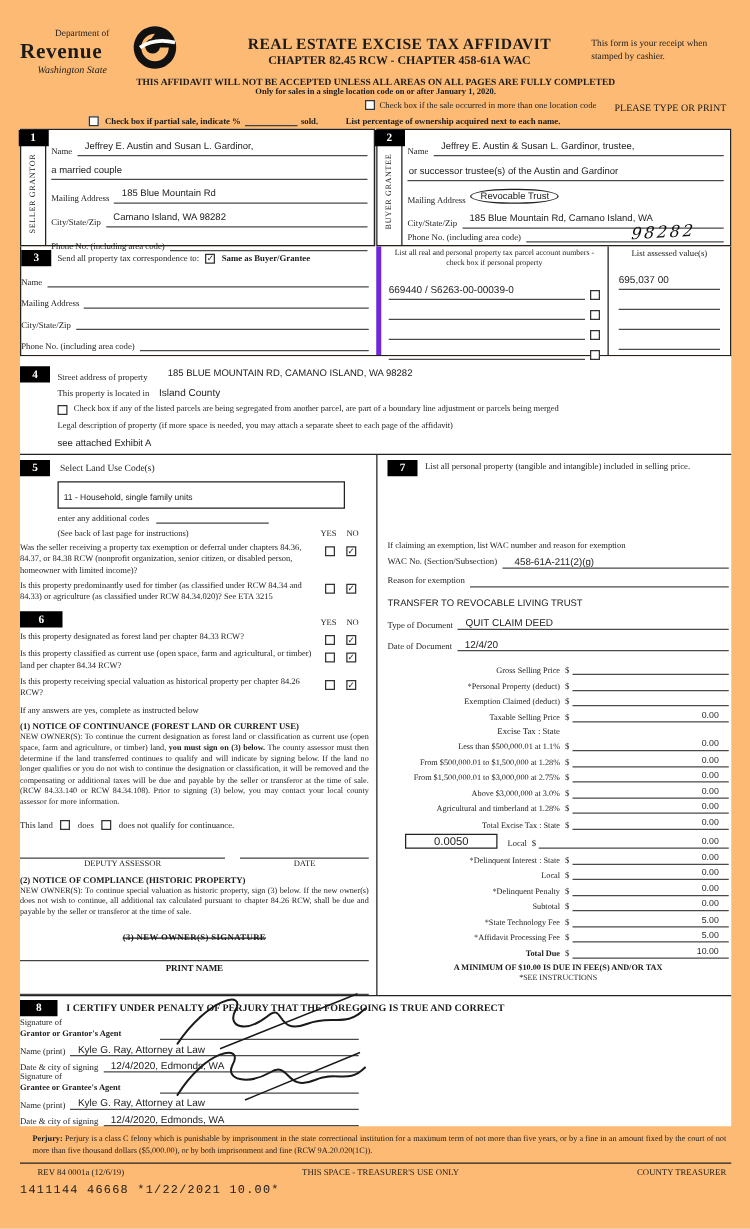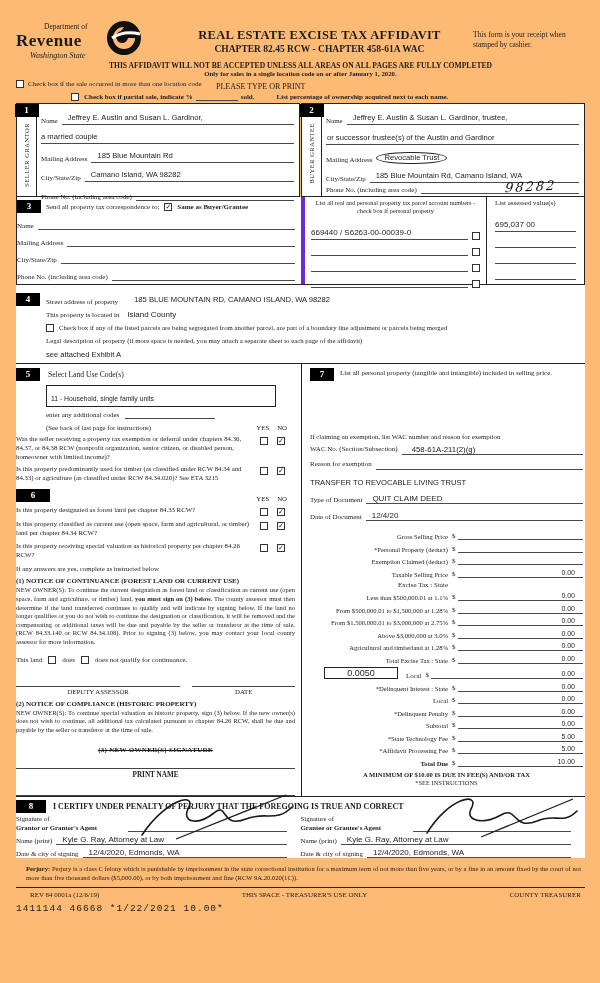--- a/index.html
+++ b/index.html
@@ -22,21 +22,21 @@
   .logo-dept { font-size:7.5px; padding-left:28px; }
   .logo-name { font-size:17px; font-weight:bold; letter-spacing:.5px; }
   .logo-state { font-size:8px; font-style:italic; padding-left:14px; }
   .swirl { position:absolute; left:88px; top:-4px; }
   .title-block { flex:1; text-align:center; padding-top:6px; }
   .form-title { font-size:12.5px; font-weight:bold; letter-spacing:.3px; }
   .form-subtitle { font-size:9.5px; font-weight:bold; margin-top:1px; }
   .receipt-note { width:112px; flex:none; font-size:7.5px; padding-top:8px; line-height:1.3; }
   .warning { text-align:center; font-size:7.6px; font-weight:bold; margin-top:1px; }
   .only-note { text-align:center; font-size:6.8px; font-weight:bold; }
-  .hdr-row2 { display:flex; justify-content:flex-start; margin-top:3px; font-size:7px; }
+  .hdr-row2 { display:flex; justify-content:flex-end; margin-top:3px; font-size:7px; }
   .multi-loc { display:flex; gap:4px; width:200px; line-height:1.25; }
   .please { font-size:8px; padding-right:4px; padding-top:2px; }
   .hdr-row3 { display:flex; margin:2px 0 2px 55px; align-items:flex-end; font-size:7px; }
   .partial-line { width:42px; border-bottom:1px solid #444; margin:0 3px; }
   .own-note { font-weight:bold; margin-left:22px; font-size:7px; }
 
   
   .parties { display:flex; margin-top:2px; }
   .party { width:284px; border:1.2px solid #222; display:flex; height:94px; background:#fff; }
   .party + .party { margin-left:1px; }
@@ -50,21 +50,21 @@
               transform:rotate(-3deg) skewX(-8deg); letter-spacing:2px; right:28px; bottom:2px; color:#111; }
 
   
   .sec3 { display:flex; border:1.2px solid #222; border-top:none; height:88px; background:#fff; }
   .s3-left { width:284px; flex:none; padding:3px 6px 3px 0; display:flex; flex-direction:column; justify-content:space-between; }
   .s3-head { display:flex; align-items:center; gap:5px; }
   .s3-mid { width:186px; flex:none; border-left:4px solid #6d28d9; border-right:1px solid #222; padding:2px 6px; }
   .s3-mid-hdr { font-size:6.3px; text-align:center; line-height:1.25; }
   .parcel-row { display:flex; align-items:flex-end; gap:4px; margin-top:6px; }
   .s3-right { flex:1; padding:2px 8px; }
-  .s3-right-hdr { font-size:7px; text-align:left; }
+  .s3-right-hdr { font-size:7px; text-align:center; }
 
   
   .sec4 { border-bottom:1.2px solid #222; padding:3px 2px 4px 0; background:#fff; }
   .s4-row1 { display:flex; align-items:flex-end; gap:6px; }
   .s4-sub { font-size:7px; margin-top:4px; padding-left:30px; }
   .s4-check { display:flex; gap:5px; margin-top:5px; padding-left:30px; font-size:6.8px; }
   .s4-legal { font-size:6.8px; margin-top:5px; padding-left:30px; }
   .s4-exhibit { font-family:"Liberation Sans", sans-serif; font-size:7.6px; margin-top:6px; padding-left:30px; }
 
   
@@ -117,21 +117,21 @@
   .rate-box { border:1.2px solid #222; width:74px; text-align:center; font-family:"Liberation Sans", sans-serif;
               font-size:9px; margin-left:14px; flex:none; }
   .local-lbl { font-size:6.8px; margin-left:8px; flex:none; }
   .minimum { text-align:center; font-size:6.6px; font-weight:bold; margin-top:4px; }
   .seeinst { text-align:center; font-size:6.4px; margin-top:1px; }
 
   
   .sec8 { border-top:1.2px solid #222; padding-top:3px; position:relative; background:#fff; }
   .certify { display:flex; align-items:center; gap:7px; }
   .certify-text { font-size:8px; font-weight:bold; }
-  .sig-cols { display:flex; margin-top:2px; }
+  .sig-cols { display:flex; margin-top:2px;flex-direction:column; }
   .sig-col { width:285px; padding-right:14px; position:relative; }
   .sig-lbl { font-size:6.8px; line-height:1.25; width:108px; flex:none; }
   .sig-line-row { display:flex; align-items:flex-end; }
   .nm-row { display:flex; align-items:flex-end; margin-top:3px; font-size:7px; }
   .sig-svg { position:absolute; pointer-events:none; }
 
   .perjury { font-size:6.6px; line-height:1.35; text-align:justify; margin-top:4px; padding:3px 4px 4px 10px;
              border-bottom:1.2px solid #222; }
 
   .footer { display:flex; justify-content:space-between; font-size:7px; padding:3px 4px 0 14px; }

